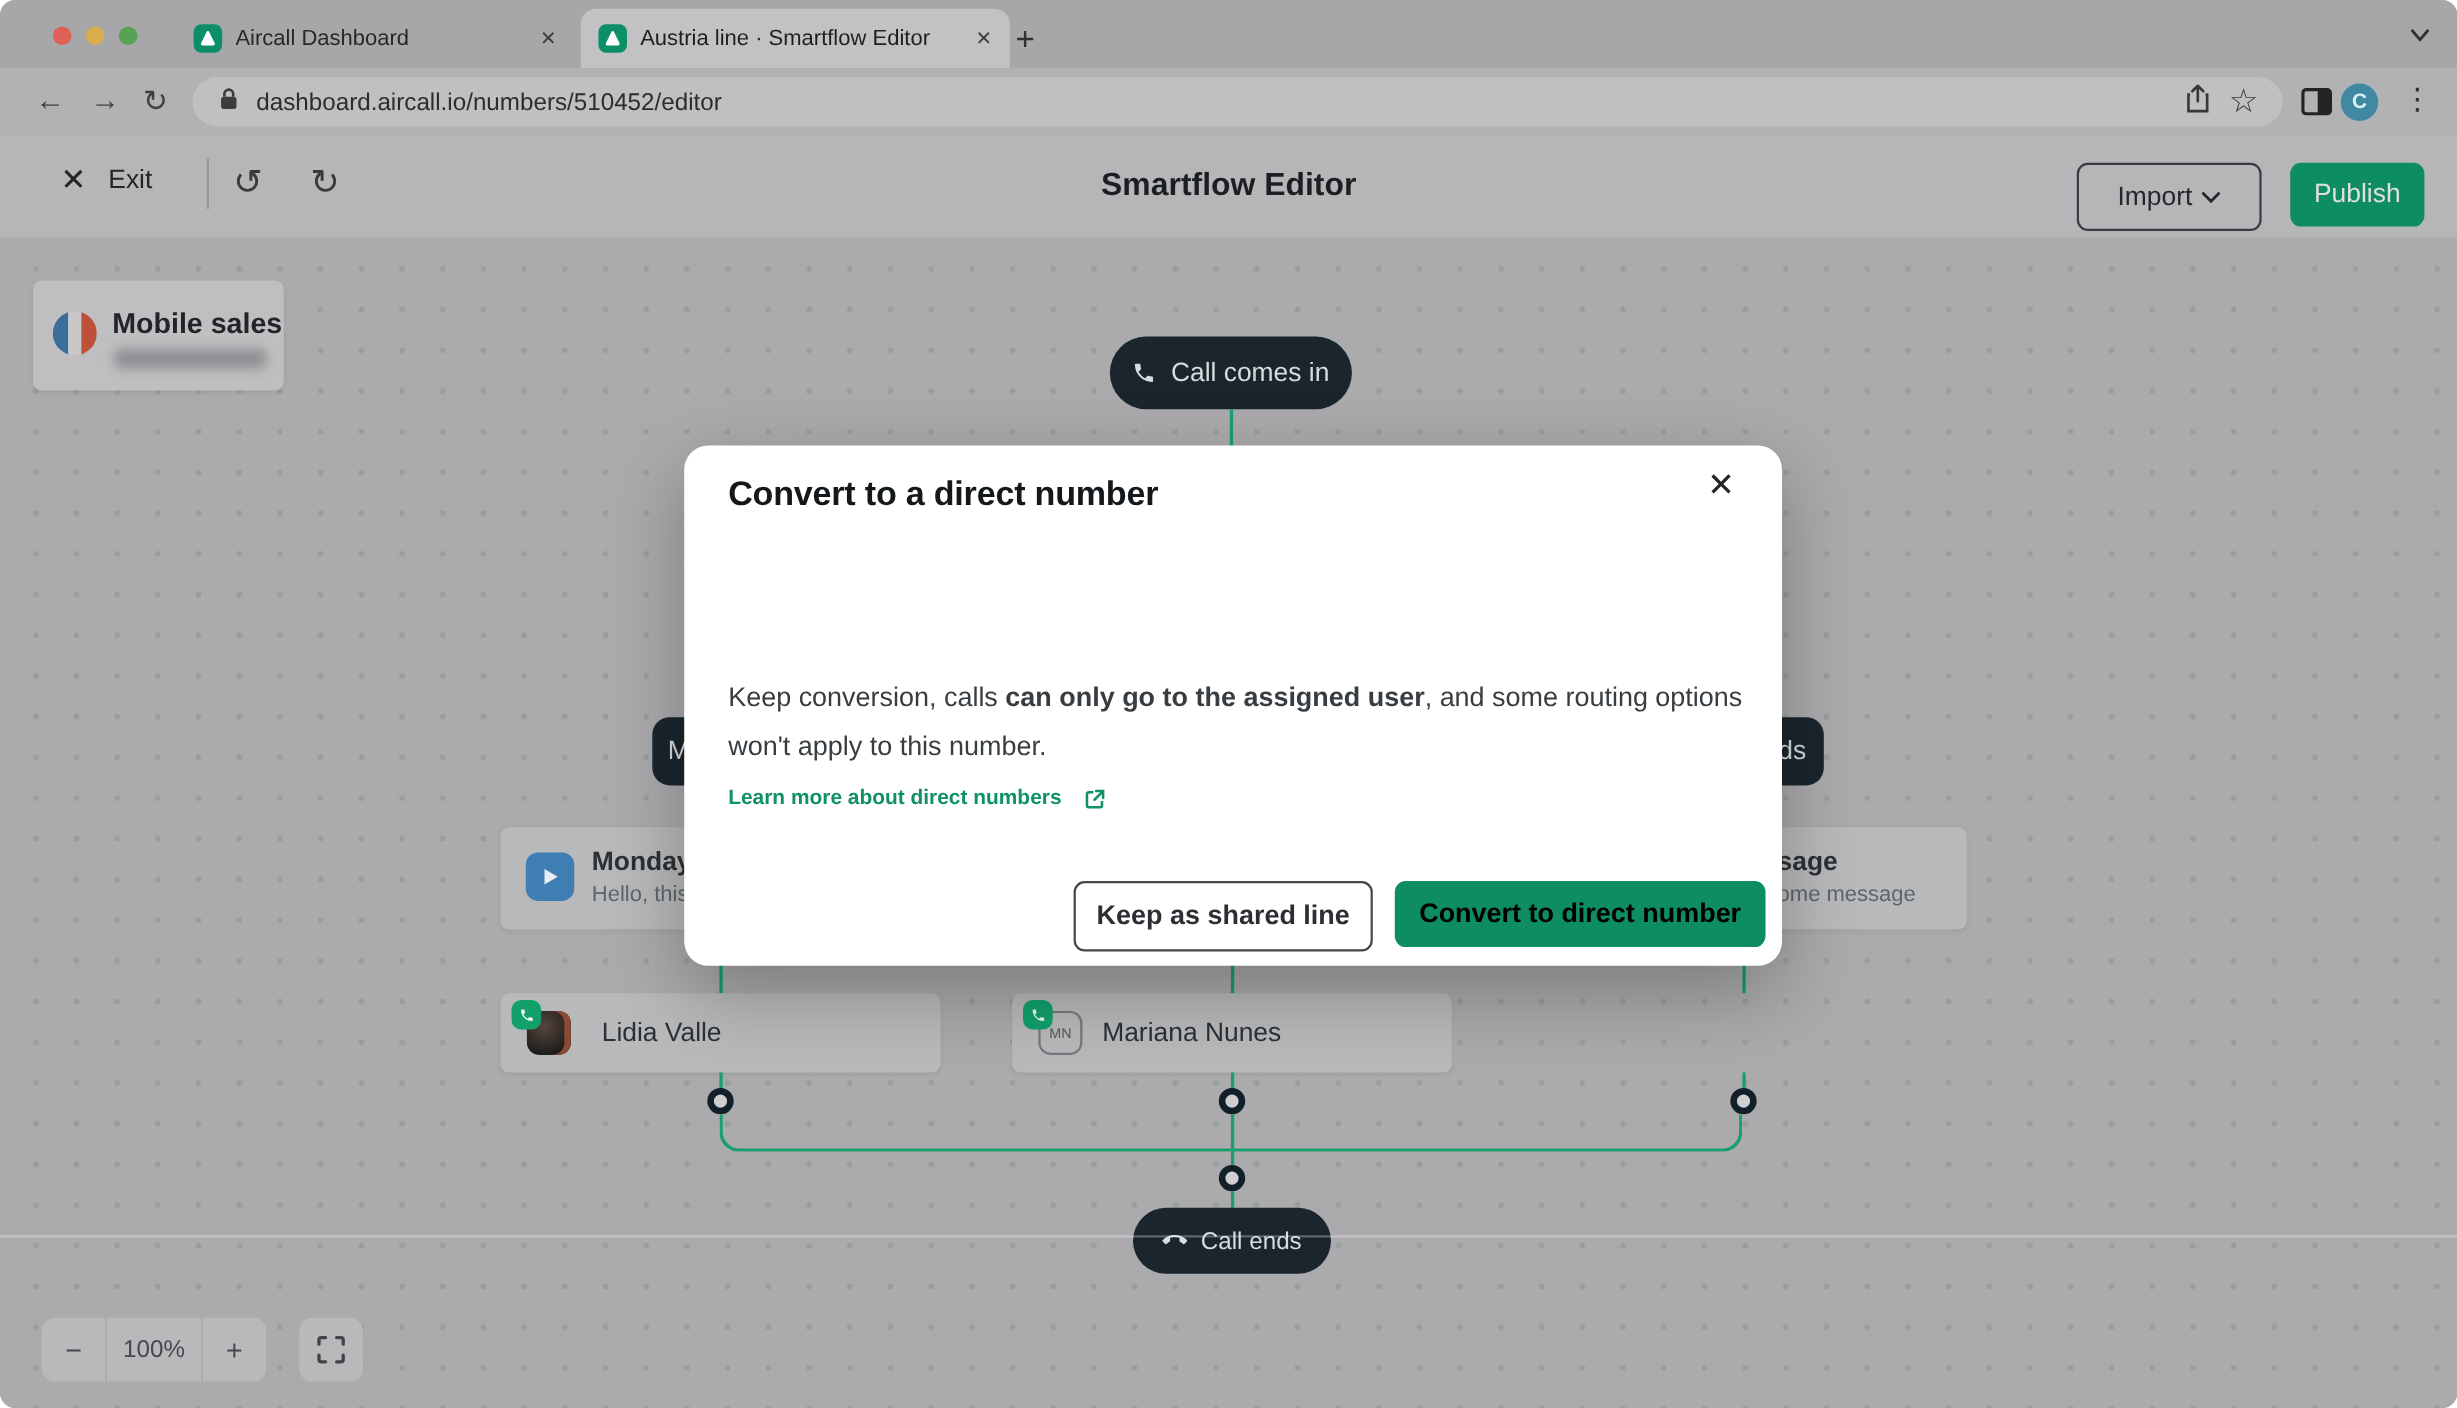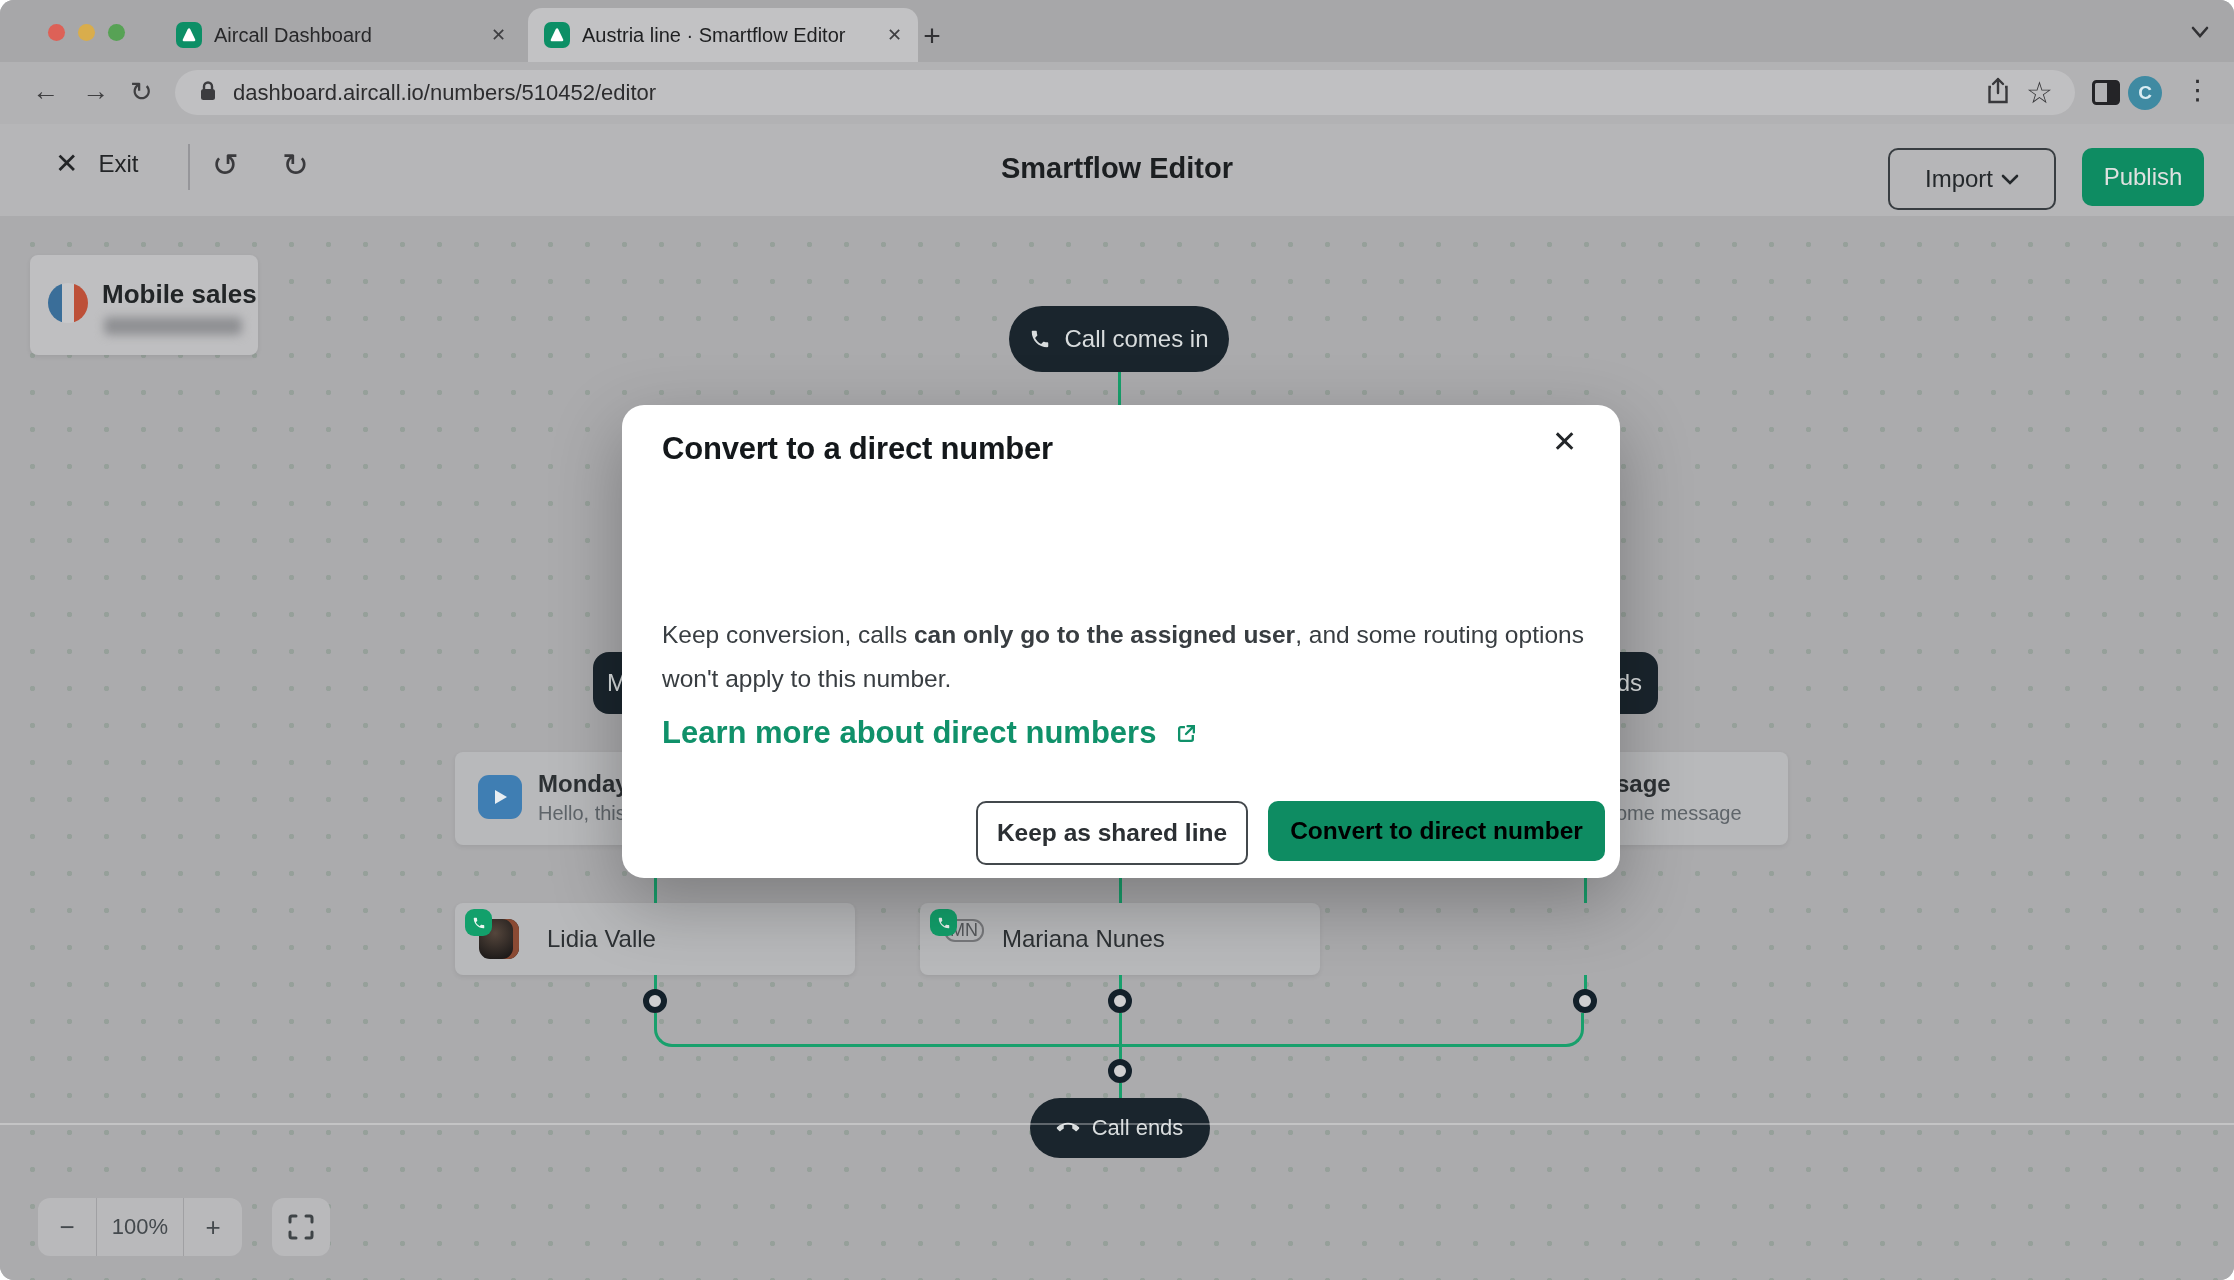--- a/index.html
+++ b/index.html
@@ -36,21 +36,21 @@
   .cardname{font-size:24px;color:#2d3134;}
   .cardsub{font-size:20px;color:#5f656a;}
   .badge{width:27px;height:27px;background:#12a06b;border-radius:9px;display:flex;align-items:center;justify-content:center;}
 
   
   .modal{left:622px;top:405px;width:998px;height:473px;background:#ffffff;border-radius:22px;
     box-shadow:0 24px 70px rgba(0,0,0,0.28);}
   .modal-title{font-size:31px;font-weight:bold;color:#14181b;letter-spacing:-0.2px;}
   .modal-body{font-size:24.5px;color:#383d41;line-height:44px;}
   .mlink{color:#169a72;text-decoration:underline;text-decoration-style:dashed;text-underline-offset:5px;text-decoration-thickness:1.5px;}
-  .learn{font-size:31px;font-weight:bold;color:#10916a;display:flex;align-items:center;gap:20px;justify-content:center;}
+  .learn{font-size:19px;font-weight:bold;color:#10916a;display:flex;align-items:center;gap:20px;justify-content:center;}
   .mbtn{height:60px;border-radius:10px;display:flex;align-items:center;justify-content:center;font-size:24.5px;font-weight:bold;}
   .mbtn-sec{border:2px solid #43484c;color:#2b2f33;background:#fff;}
   .mbtn-pri{background:#0e8c62;color:#000000;}
 
   
   .zoomseg{background:#b9b9bb;border-radius:12px;display:flex;overflow:hidden;}
   .zoomcell{display:flex;align-items:center;justify-content:center;color:#44494d;font-size:26px;}
   .blur-bar{background:#8f9093;border-radius:5px;filter:blur(5px);}
 </style>
 </head>
@@ -191,21 +191,21 @@
     <div class="abs" style="left:24px;top:16px;width:40px;height:40px;border-radius:11px;background:radial-gradient(circle at 40% 35%,#55463c,#1e1b1a 75%);box-shadow:inset -6px 0 0 #8a4a33;"></div>
     <div class="abs badge" style="left:10px;top:6px;">
       <svg width="14" height="14" viewBox="0 0 24 24">
           <path d="M6.62 10.79c1.44 2.83 3.76 5.14 6.59 6.59l2.2-2.21c.27-.27.67-.36 1.02-.24 1.12.37 2.33.57 3.57.57.55 0 1 .45 1 1V20c0 .55-.45 1-1 1-9.39 0-17-7.61-17-17 0-.55.45-1 1-1h3.5c.55 0 1 .45 1 1 0 1.25.2 2.45.57 3.57.11.35.03.74-.25 1.02l-2.2 2.2z" fill="#eef5f1"></path>
         </svg>
     </div>
     <div class="abs cardname" style="left:92px;top:22px;">Lidia Valle</div>
   </div>
 
   <div class="abs card" style="left:920px;top:903px;width:400px;height:72px;">
-    <div class="abs flex" style="left:24px;top:16px;width:40px;height:23px;border-radius:11px;border:2px solid #77787b;box-sizing:border-box;justify-content:center;font-size:18px;color:#55585b;">MN</div>
+    <div class="abs flex" style="left:24px;top:16px;width:40px;height:40px;border-radius:11px;border:2px solid #77787b;box-sizing:border-box;justify-content:center;font-size:13px;color:#55585b;">MN</div>
     <div class="abs badge" style="left:10px;top:6px;">
       <svg width="14" height="14" viewBox="0 0 24 24">
           <path d="M6.62 10.79c1.44 2.83 3.76 5.14 6.59 6.59l2.2-2.21c.27-.27.67-.36 1.02-.24 1.12.37 2.33.57 3.57.57.55 0 1 .45 1 1V20c0 .55-.45 1-1 1-9.39 0-17-7.61-17-17 0-.55.45-1 1-1h3.5c.55 0 1 .45 1 1 0 1.25.2 2.45.57 3.57.11.35.03.74-.25 1.02l-2.2 2.2z" fill="#eef5f1"></path>
         </svg>
     </div>
     <div class="abs cardname" style="left:82px;top:22px;">Mariana Nunes</div>
   </div>
 
 
   <div class="abs gline" style="left:653.5px;top:975px;width:3px;height:16px;"></div>

